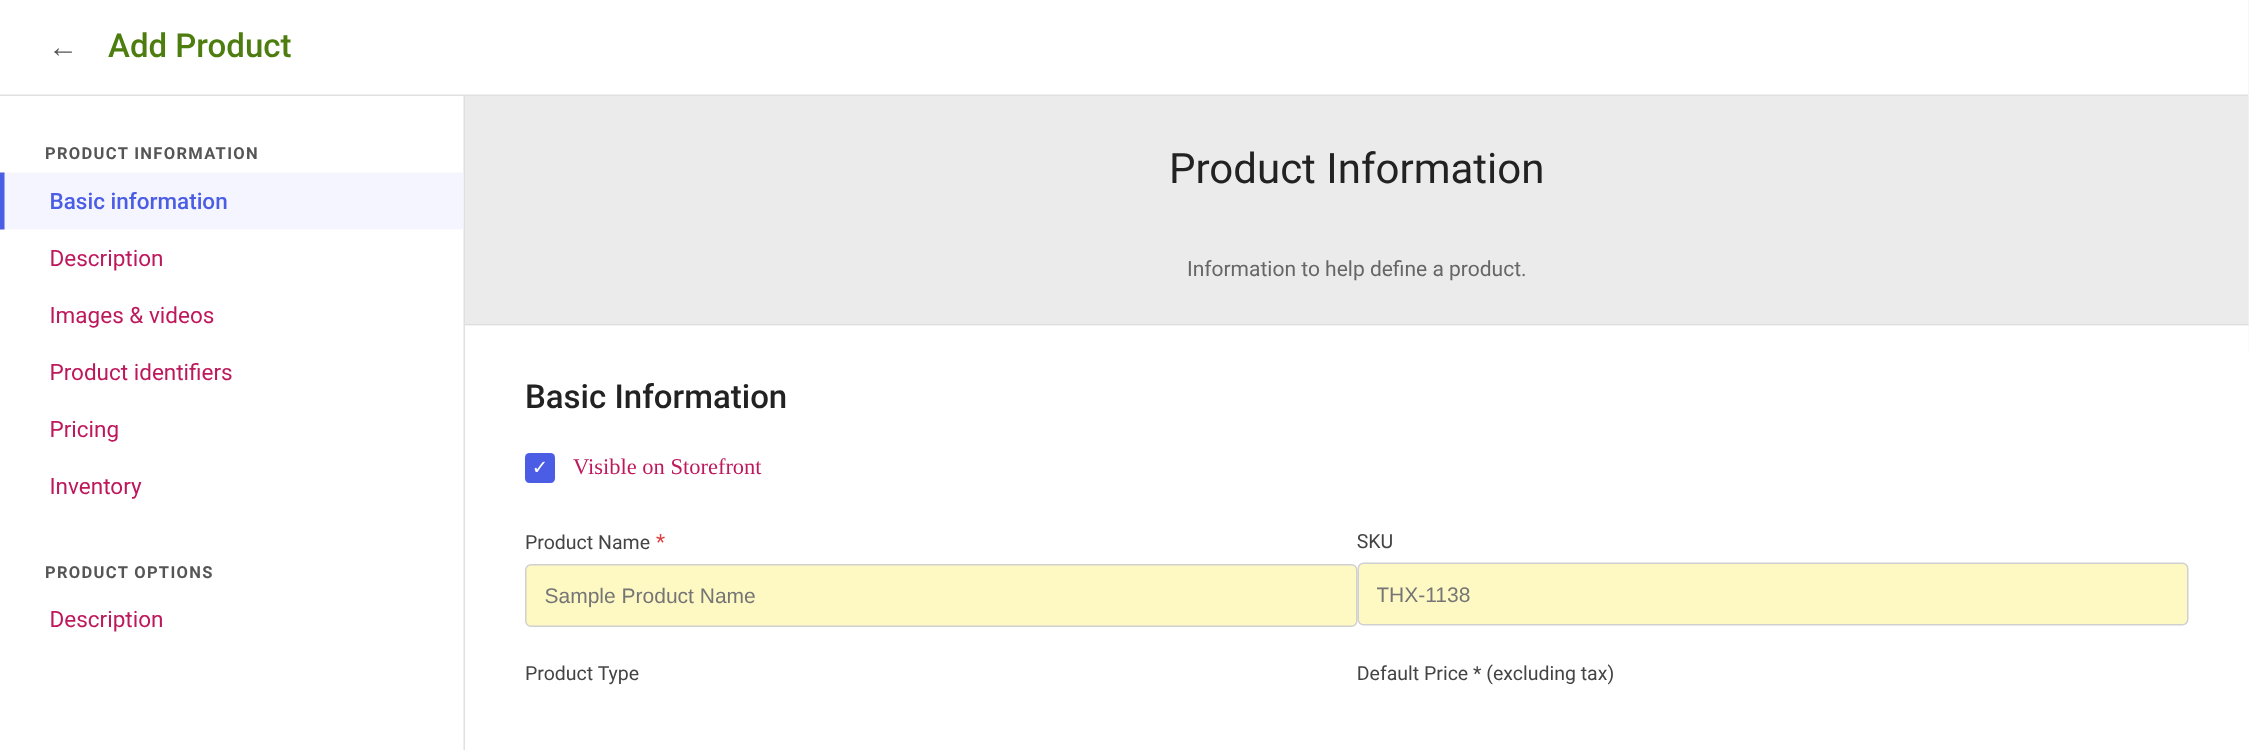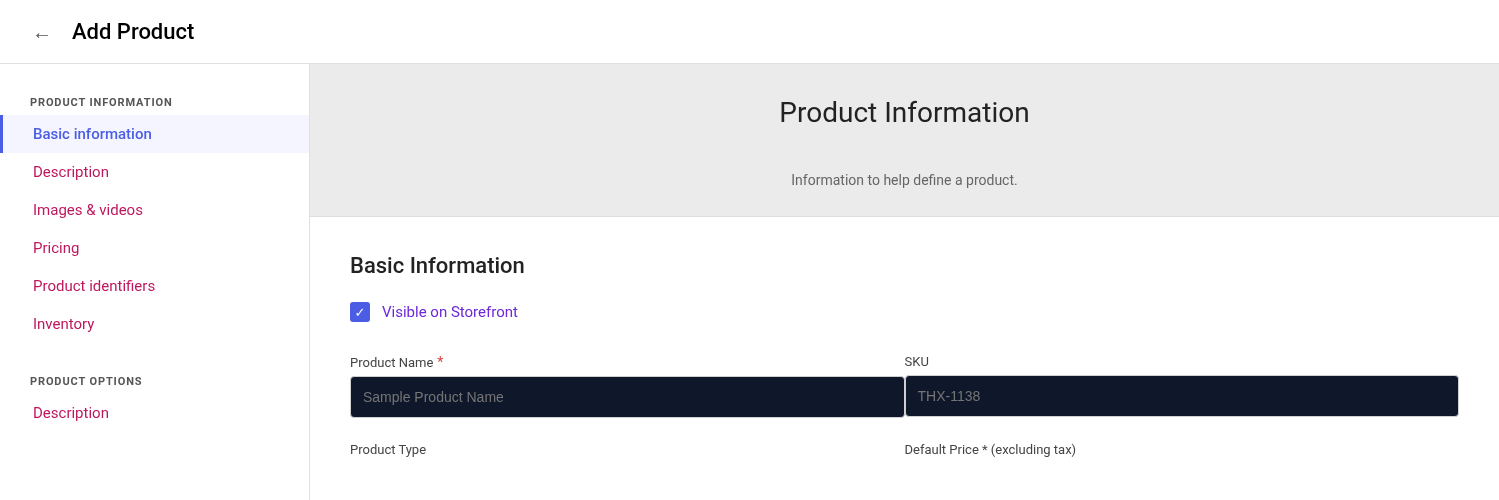--- a/index.html
+++ b/index.html
@@ -26,21 +26,21 @@
       cursor: pointer;
       font-size: 20px;
       color: #555;
       margin-right: 12px;
       padding: 4px 8px;
       line-height: 1;
     }
     .page-title {
       font-size: 22px;
       font-weight: 500;
-      color: #000000;
+      color: #4d7c0f;
     }
 
     
     .main-layout {
       display: flex;
       height: calc(500px - 64px);
       overflow: hidden;
     }
 
     
@@ -149,21 +149,22 @@
       cursor: pointer;
       flex-shrink: 0;
     }
     .checkbox-custom .checkmark {
       color: #fff;
       font-size: 13px;
       line-height: 1;
     }
     .checkbox-label {
       font-size: 15px;
-      color: #6d28d9;
+      color: #be185d;
+      font-family: Liberation Serif, serif;
     }
 
     
     .form-row {
       display: flex;
       margin-bottom: 24px;
     }
     .form-field {
       flex: 1;
     }
@@ -180,21 +181,21 @@
       font-size: 14px;
     }
     .field-input {
       width: 100%;
       height: 42px;
       border: 1px solid #d0d0d0;
       border-radius: 4px;
       padding: 0 12px;
       font-size: 14px;
       color: #888;
-      background: #0f172a;
+      background: #fef9c3;
       outline: none;
     }
   </style>
 </head>
 <body>
 
 <div class="top-header">
   <button class="back-btn">←</button>
   <span class="page-title">Add Product</span>
 </div>
@@ -207,24 +208,24 @@
     <div class="sidebar-item active">
       <span>Basic information</span>
     </div>
     <div class="sidebar-item">
       <span>Description</span>
     </div>
     <div class="sidebar-item">
       <span>Images &amp; videos</span>
     </div>
     <div class="sidebar-item">
+      <span>Product identifiers</span>
+    </div>
+    <div class="sidebar-item">
       <span>Pricing</span>
-    </div>
-    <div class="sidebar-item">
-      <span>Product identifiers</span>
     </div>
     <div class="sidebar-item">
       <span>Inventory</span>
     </div>
 
     <div class="sidebar-section-label" style="margin-top:24px;">PRODUCT OPTIONS</div>
     <div class="sidebar-item">
       <span>Description</span>
     </div>
   </nav>

